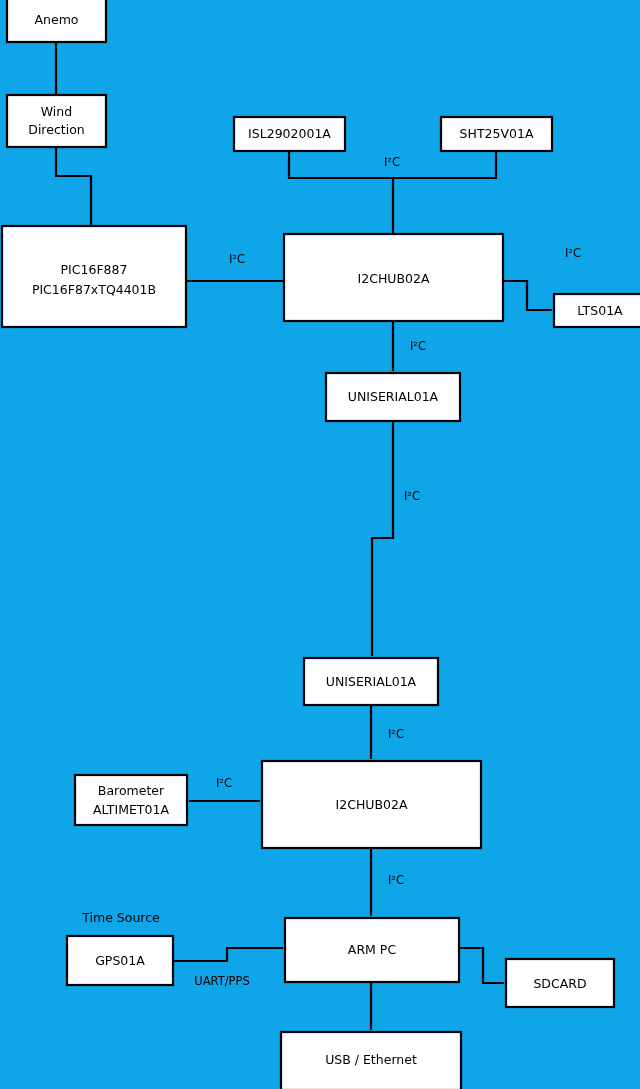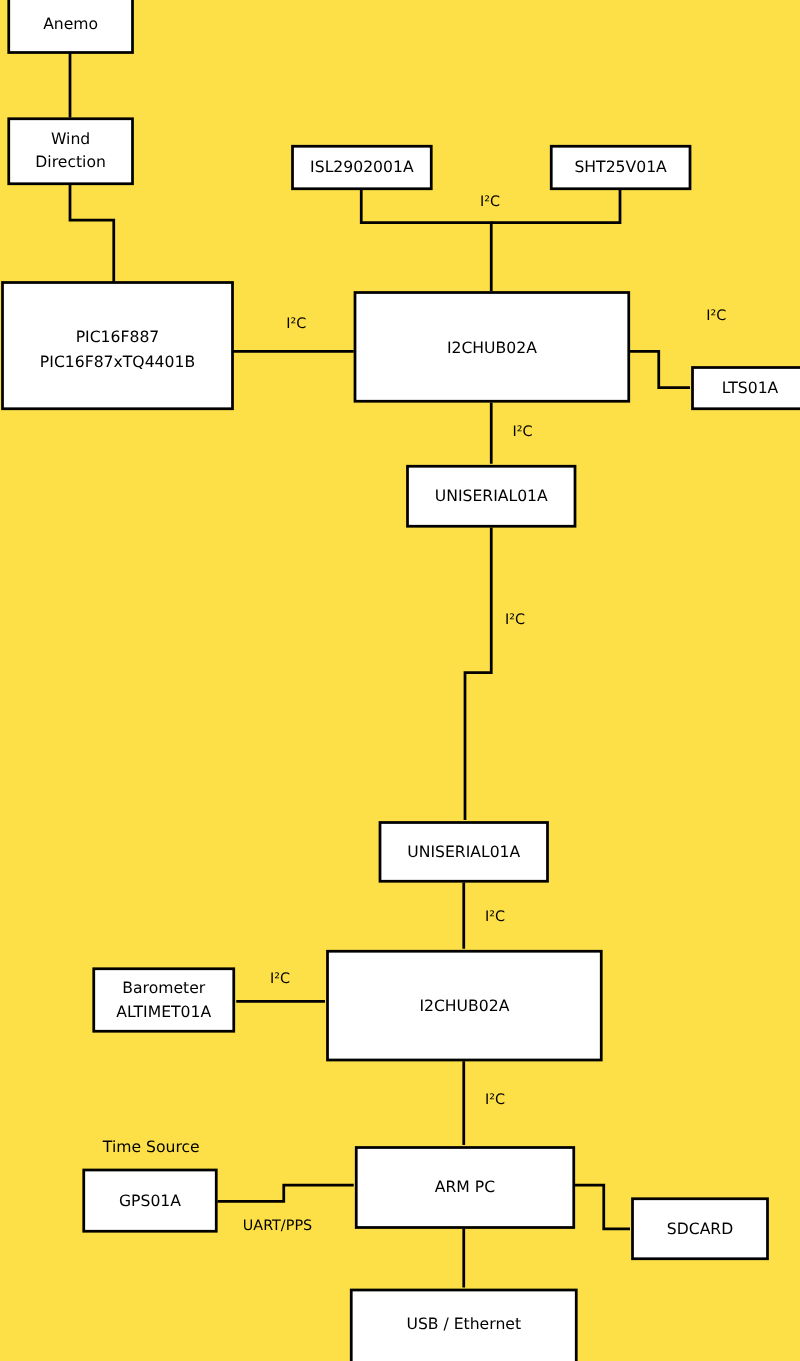--- a/index.html
+++ b/index.html
@@ -4,21 +4,21 @@
 <style>
   html, body {
     margin: 0;
     padding: 0;
     background: #ffffff;
   }
   #diagram-root {
     position: relative;
     width: 640px;
     height: 1089px;
-    background: #fde047;
+    background: #0ea5e9;
     font-family: "DejaVu Sans", sans-serif;
     overflow: hidden;
   }
   svg.diagram-canvas {
     position: absolute;
     left: 0;
     top: 0;
     width: 640px;
     height: 1089px;
   }

